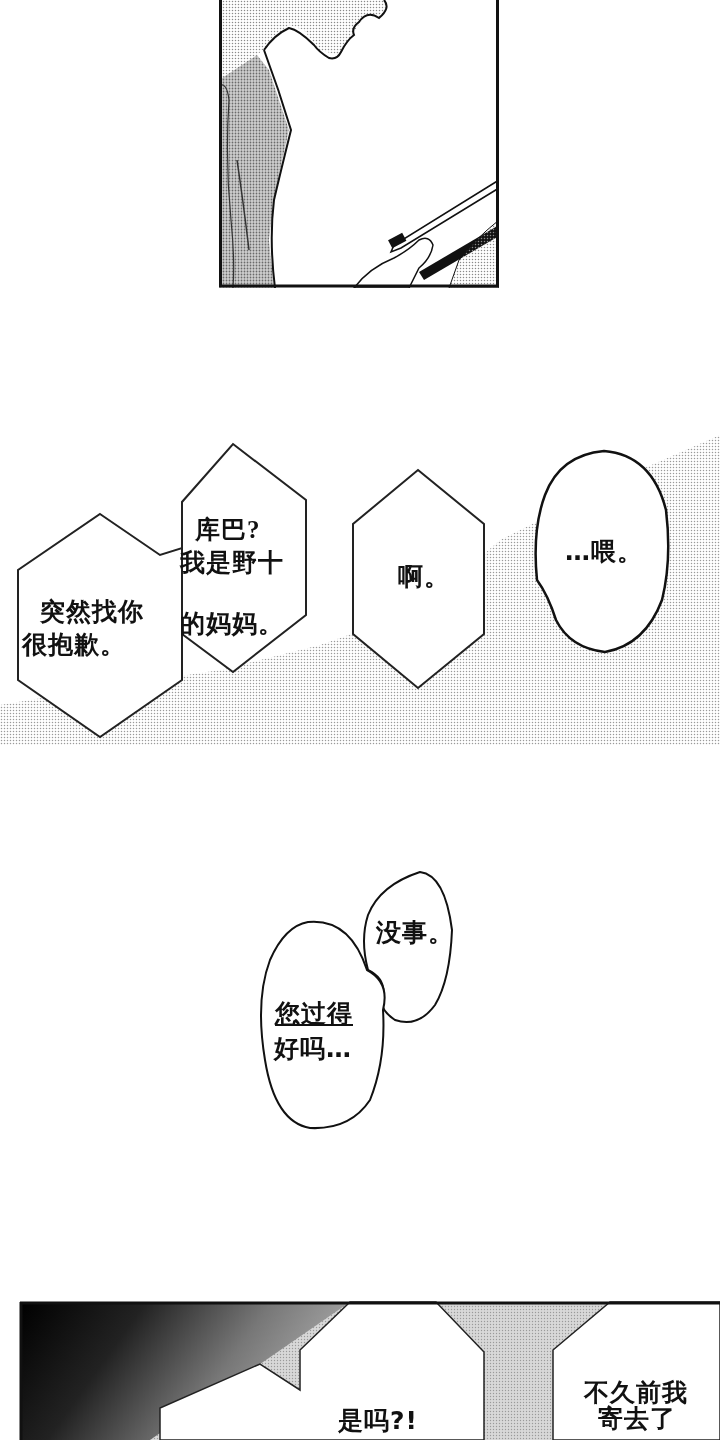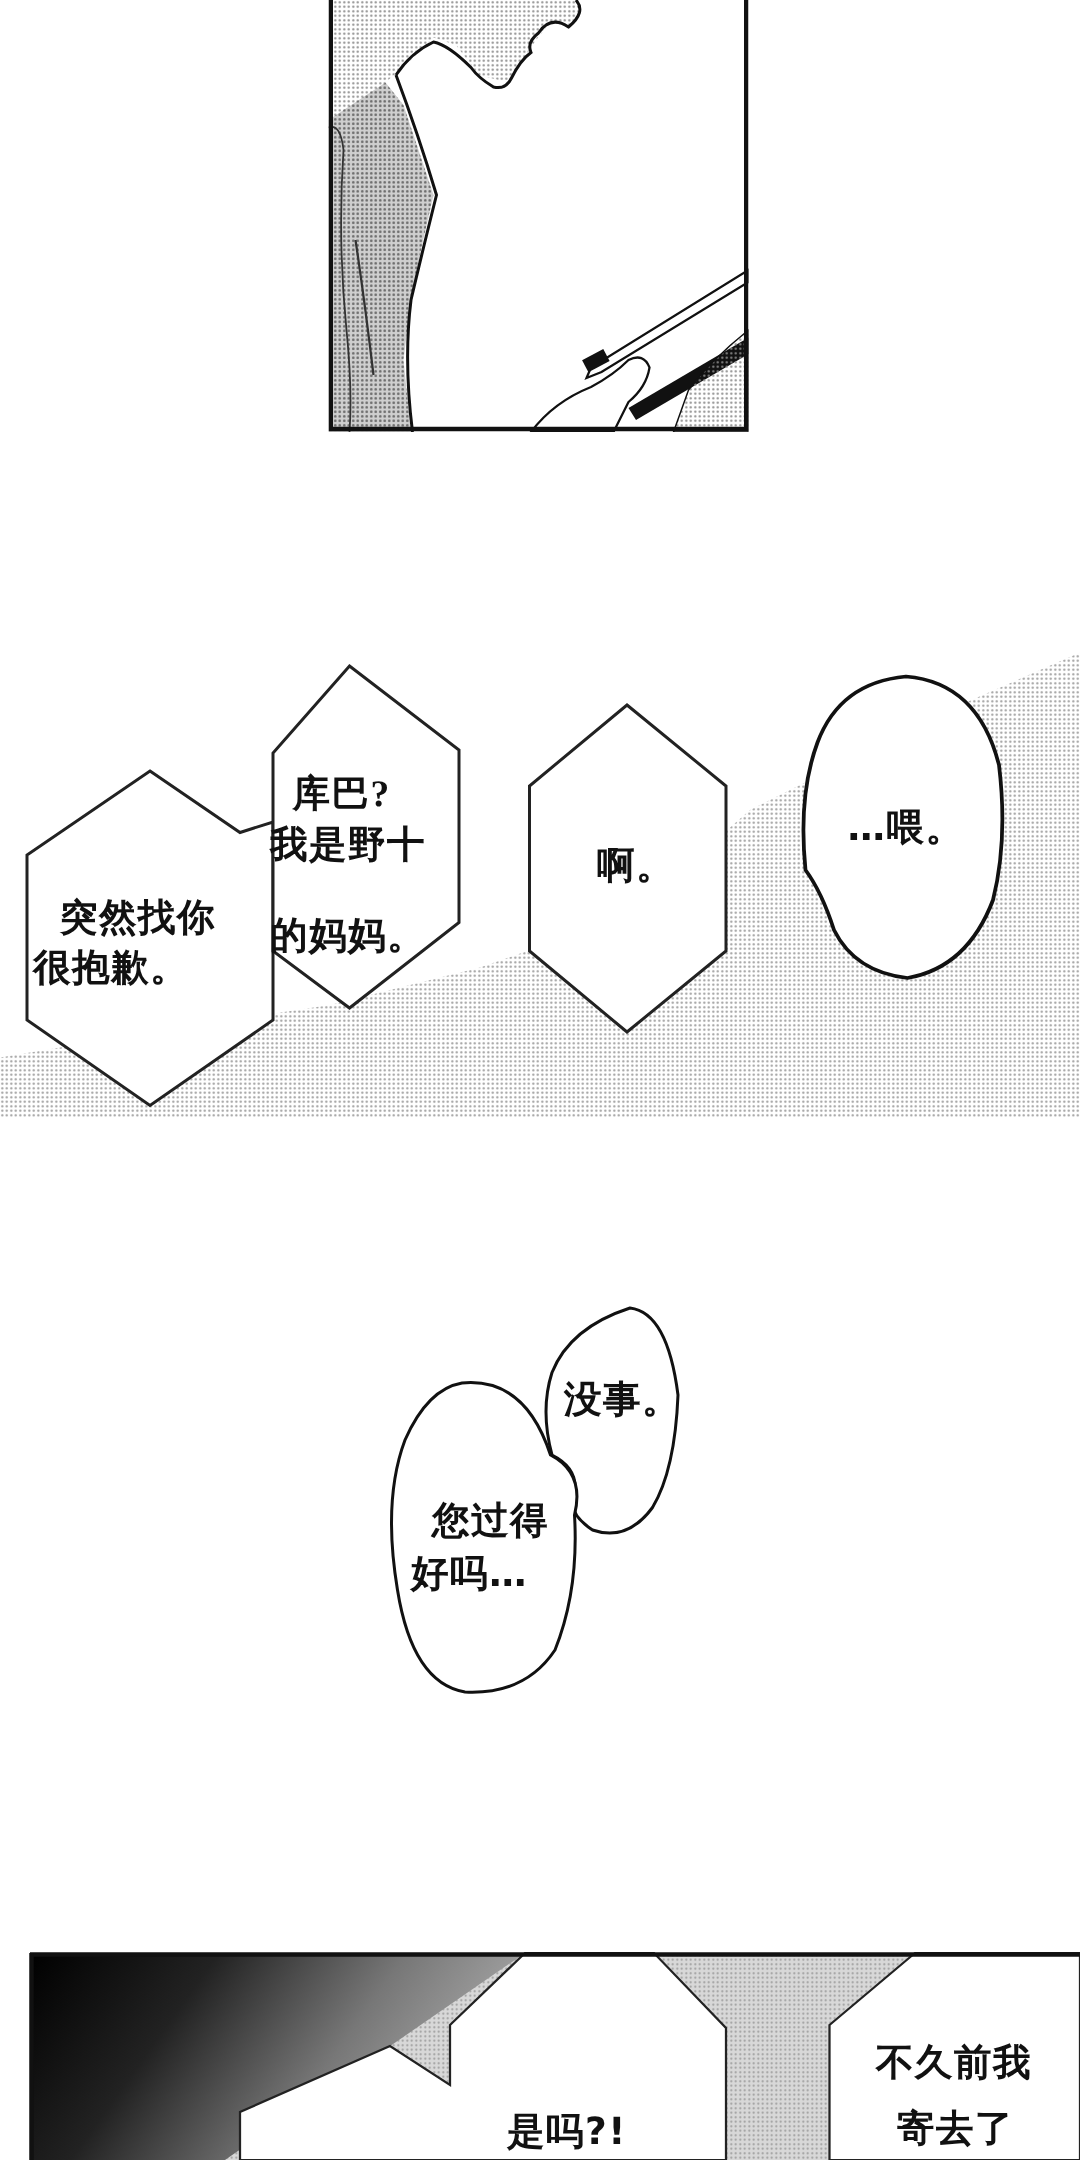--- a/index.html
+++ b/index.html
@@ -77,21 +77,21 @@
 
   <div class="txt" style="left:565px;top:105px;">…喂。</div>
 </div>
 
 <div class="abs" style="left:240px;top:860px;width:240px;height:280px;">
   <svg width="240" height="280" viewBox="0 0 240 280">
     <path d="M180,12 Q205,15 212,70 Q210,120 195,145 Q178,168 155,160 Q140,150 142,140 Q148,120 128,110 Q120,80 128,55 Q140,25 180,12 Z" fill="#fff" stroke="#111" stroke-width="2"></path>
     <path d="M68,62 Q110,58 127,110 Q150,122 143,150 Q146,200 130,240 Q110,270 70,268 Q35,262 25,200 Q15,140 30,100 Q45,66 68,62 Z" fill="#fff" stroke="#111" stroke-width="2"></path>
   </svg>
   <div class="txt" style="left:136px;top:56px;text-align:center;">没事。</div>
-  <div class="txt" style="left:48px;top:137px;">您过得</div>
+  <div class="txt" style="left:35px;top:137px;text-decoration:underline;">您过得</div>
   <div class="txt" style="left:34px;top:172px;">好吗…</div>
 </div>
 
 <div class="abs" style="left:0;top:1290px;width:720px;height:150px;">
   <svg width="720" height="150" viewBox="0 0 720 150">
     <defs>
       <linearGradient id="darkgrad" x1="0" y1="0" x2="1" y2="0.3">
         <stop offset="0" stop-color="#000"></stop>
         <stop offset="0.35" stop-color="#222"></stop>
         <stop offset="0.7" stop-color="#777"></stop>
@@ -106,15 +106,15 @@
     <path d="M20,12 L350,12 L150,150 L20,150 Z" fill="url(#darkgrad)"></path>
 
     <polygon points="300,60 350,12 436,12 484,62 484,150 160,150 160,118 260,74 300,100" fill="#fff" stroke="#222" stroke-width="1.5"></polygon>
 
     <polygon points="553,60 610,12 720,12 720,150 553,150" fill="#fff" stroke="#222" stroke-width="1.5"></polygon>
 
     <line x1="20" y1="13" x2="720" y2="13" stroke="#111" stroke-width="3"></line>
     <line x1="21" y1="12" x2="21" y2="150" stroke="#111" stroke-width="3"></line>
   </svg>
   <div class="txt" style="left:338px;top:114px;">是吗?!</div>
-  <div class="txt" style="left:584px;top:68px;">不久前我</div>
+  <div class="txt" style="left:584px;top:86px;">不久前我</div>
   <div class="txt" style="left:598px;top:112px;">寄去了</div>
 </div>
 
 </body></html>

